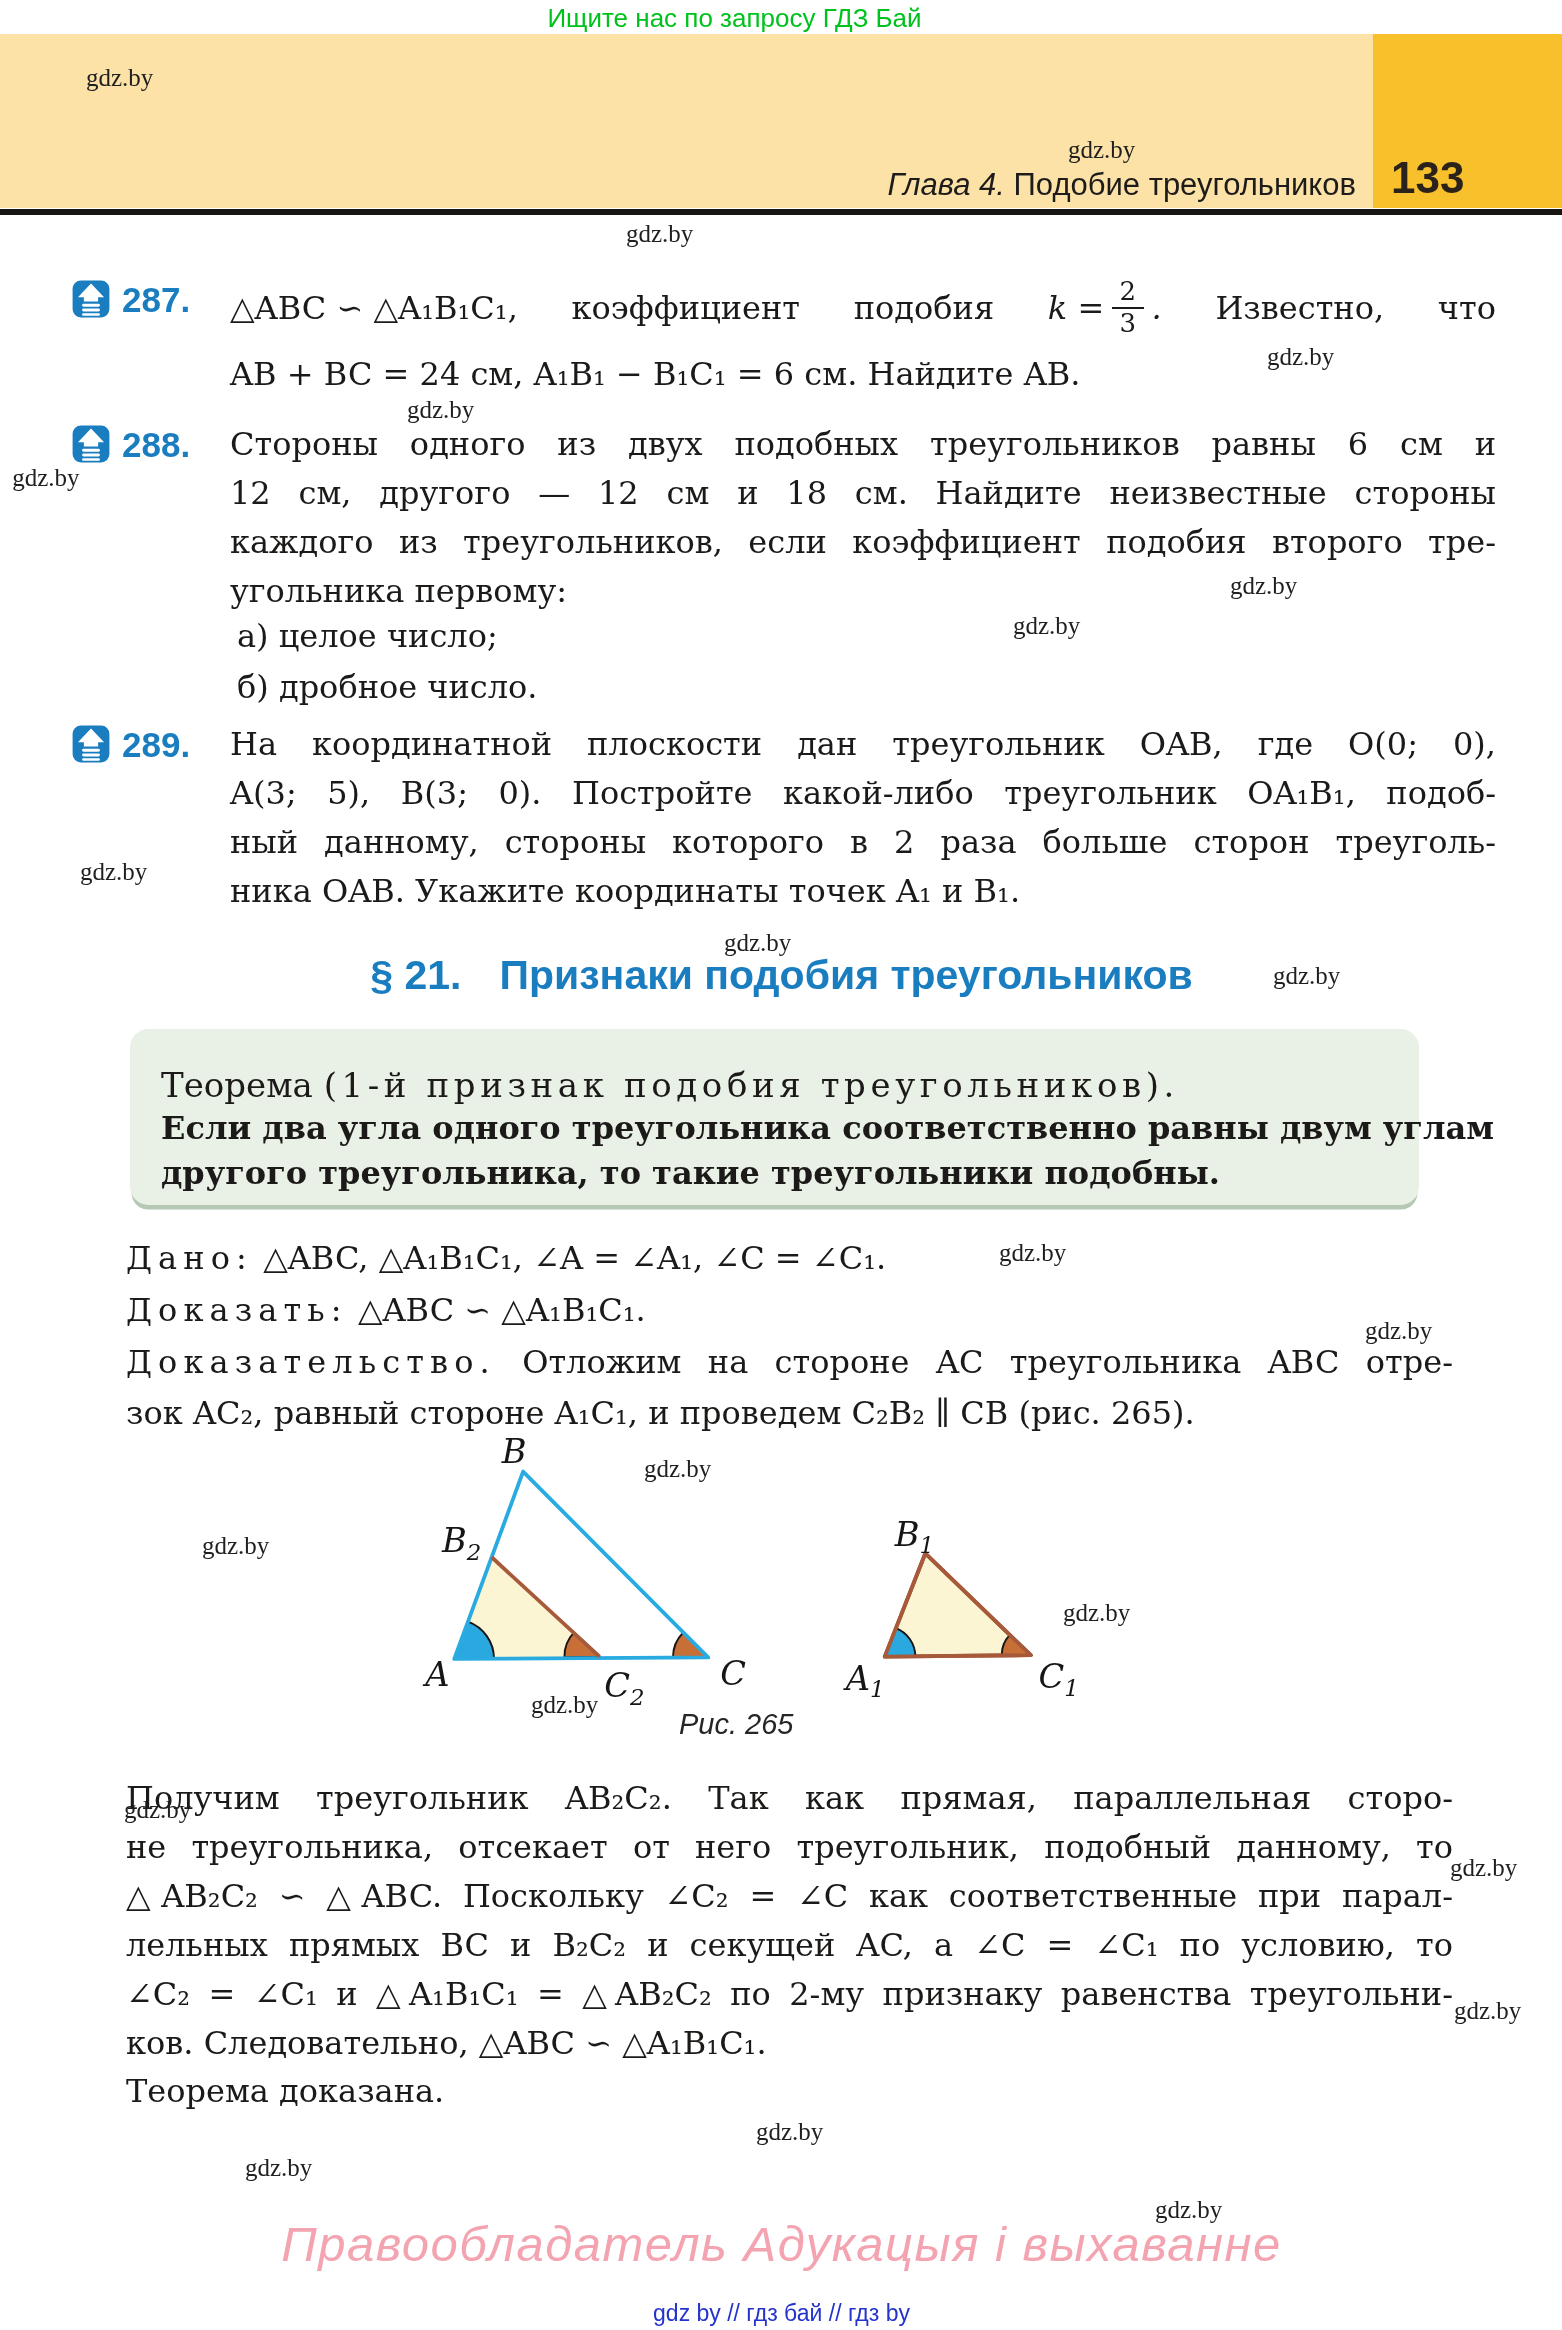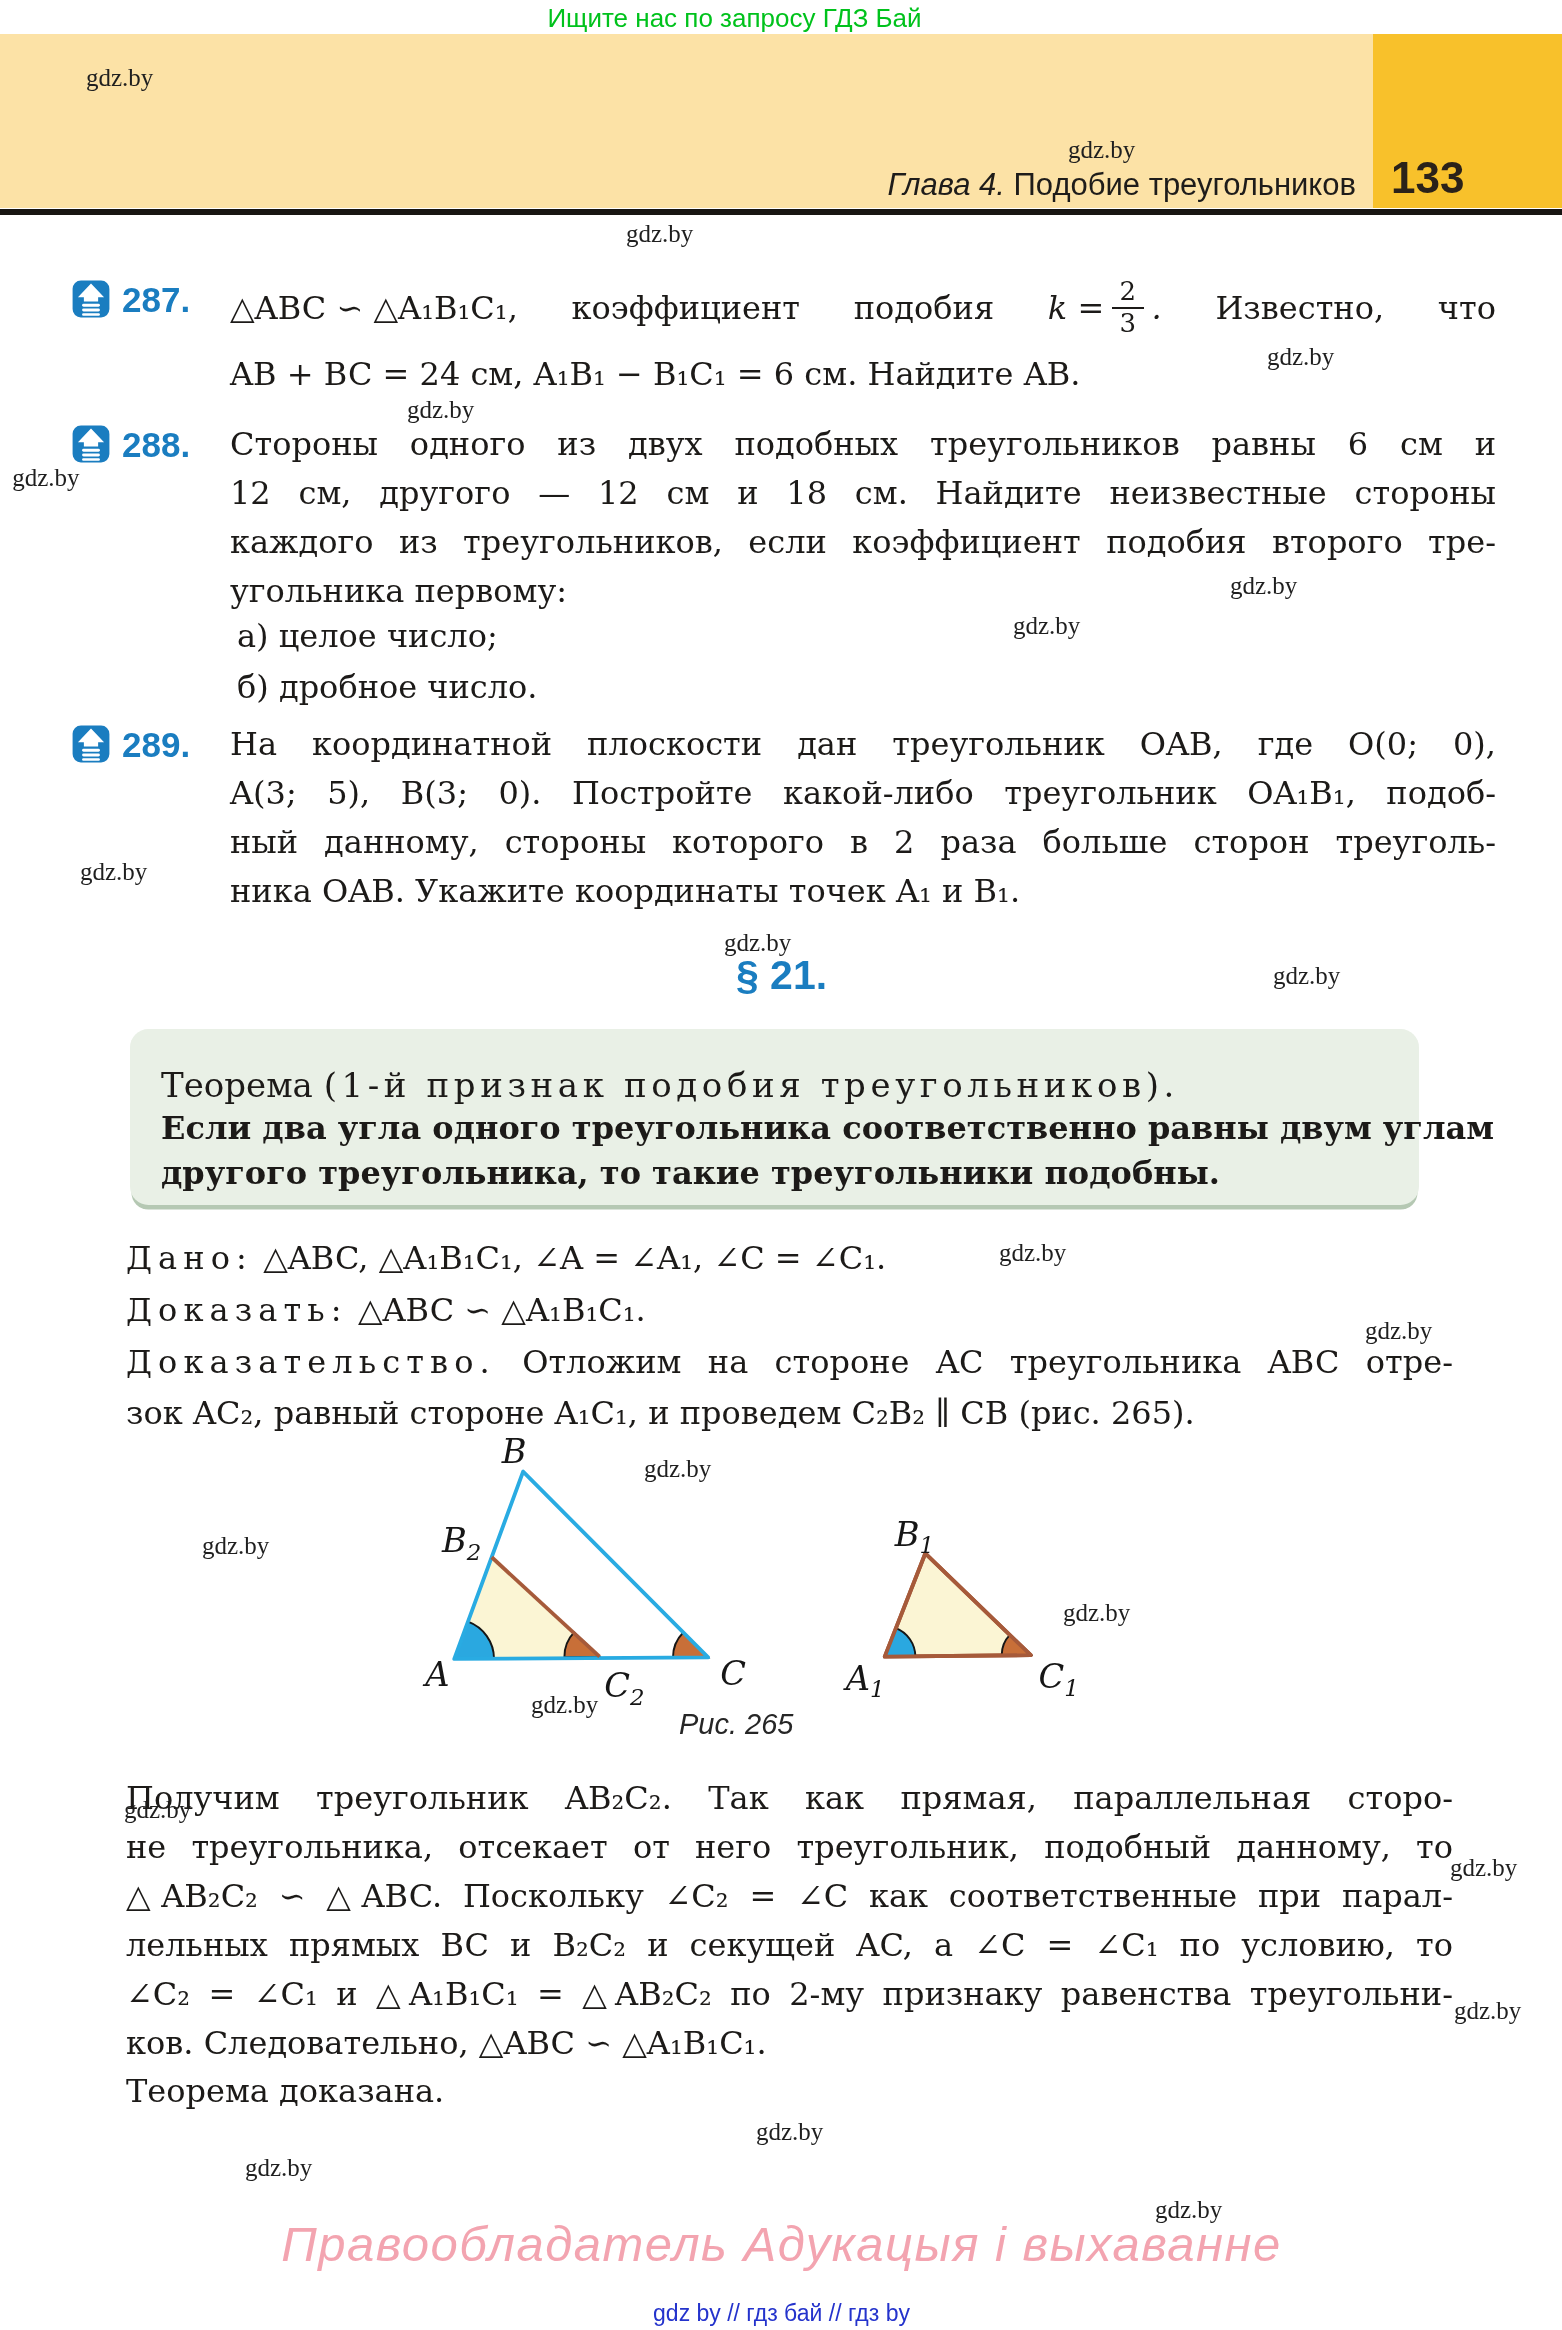--- a/index.html
+++ b/index.html
@@ -146,20 +146,21 @@
   <rect x="17" y="56" width="30" height="4" rx="2" fill="#ffffff"></rect>
 </svg>
 <span class="task-num" style="left:122px;top:725px">289.</span>
 <div class="line just" style="top:725px">На координатной плоскости дан треугольник OAB, где O(0; 0),</div>
 <div class="line just" style="top:774px">A(3; 5), B(3; 0). Постройте какой-либо треугольник OA₁B₁, подоб-</div>
 <div class="line just" style="top:823px">ный данному, стороны которого в 2 раза больше сторон треуголь-</div>
 <div class="line" style="top:872px">ника OAB. Укажите координаты точек A₁ и B₁.</div>
 
 <div class="section-title">
   <span>§ 21.</span>
+  <span>Признаки подобия треугольников</span>
 </div>
 
 <div class="theorem-box"></div>
 <div class="th-line th-lead" style="top:1065px">
   <span>Теорема</span>
   <span class="th-spaced">(1-й признак подобия треугольников).</span>
 </div>
 <div class="th-line th-bold just" style="top:1109px">Если два угла одного треугольника соответственно равны двум углам</div>
 <div class="th-line th-bold" style="top:1154px">другого треугольника, то такие треугольники подобны.</div>
 

